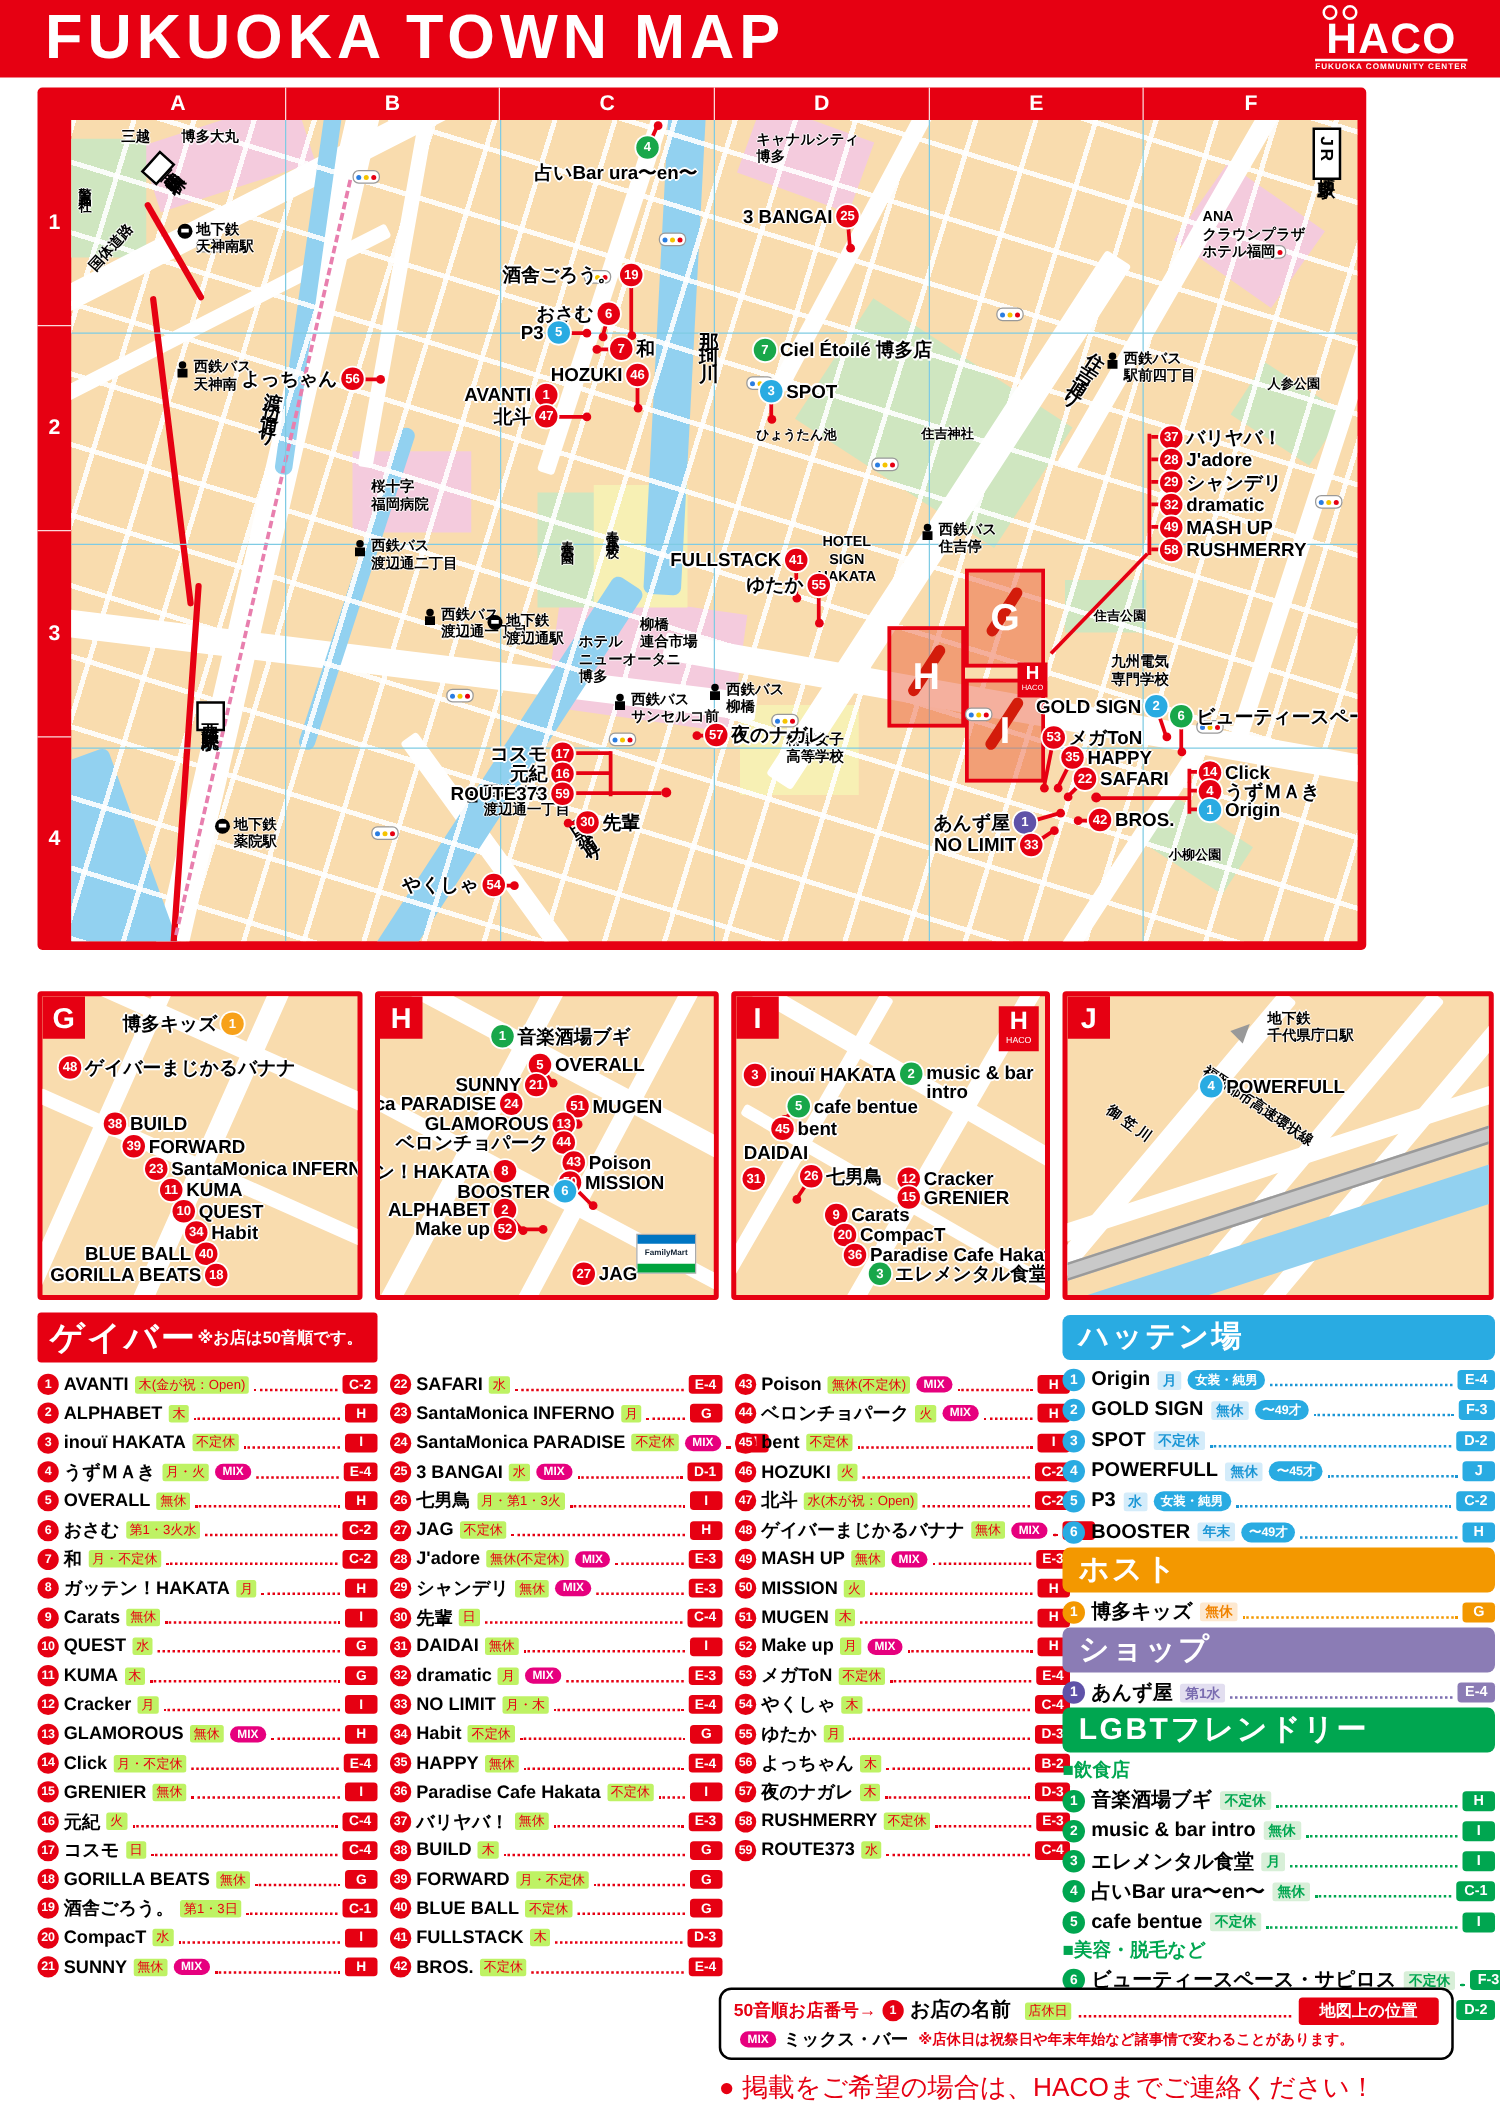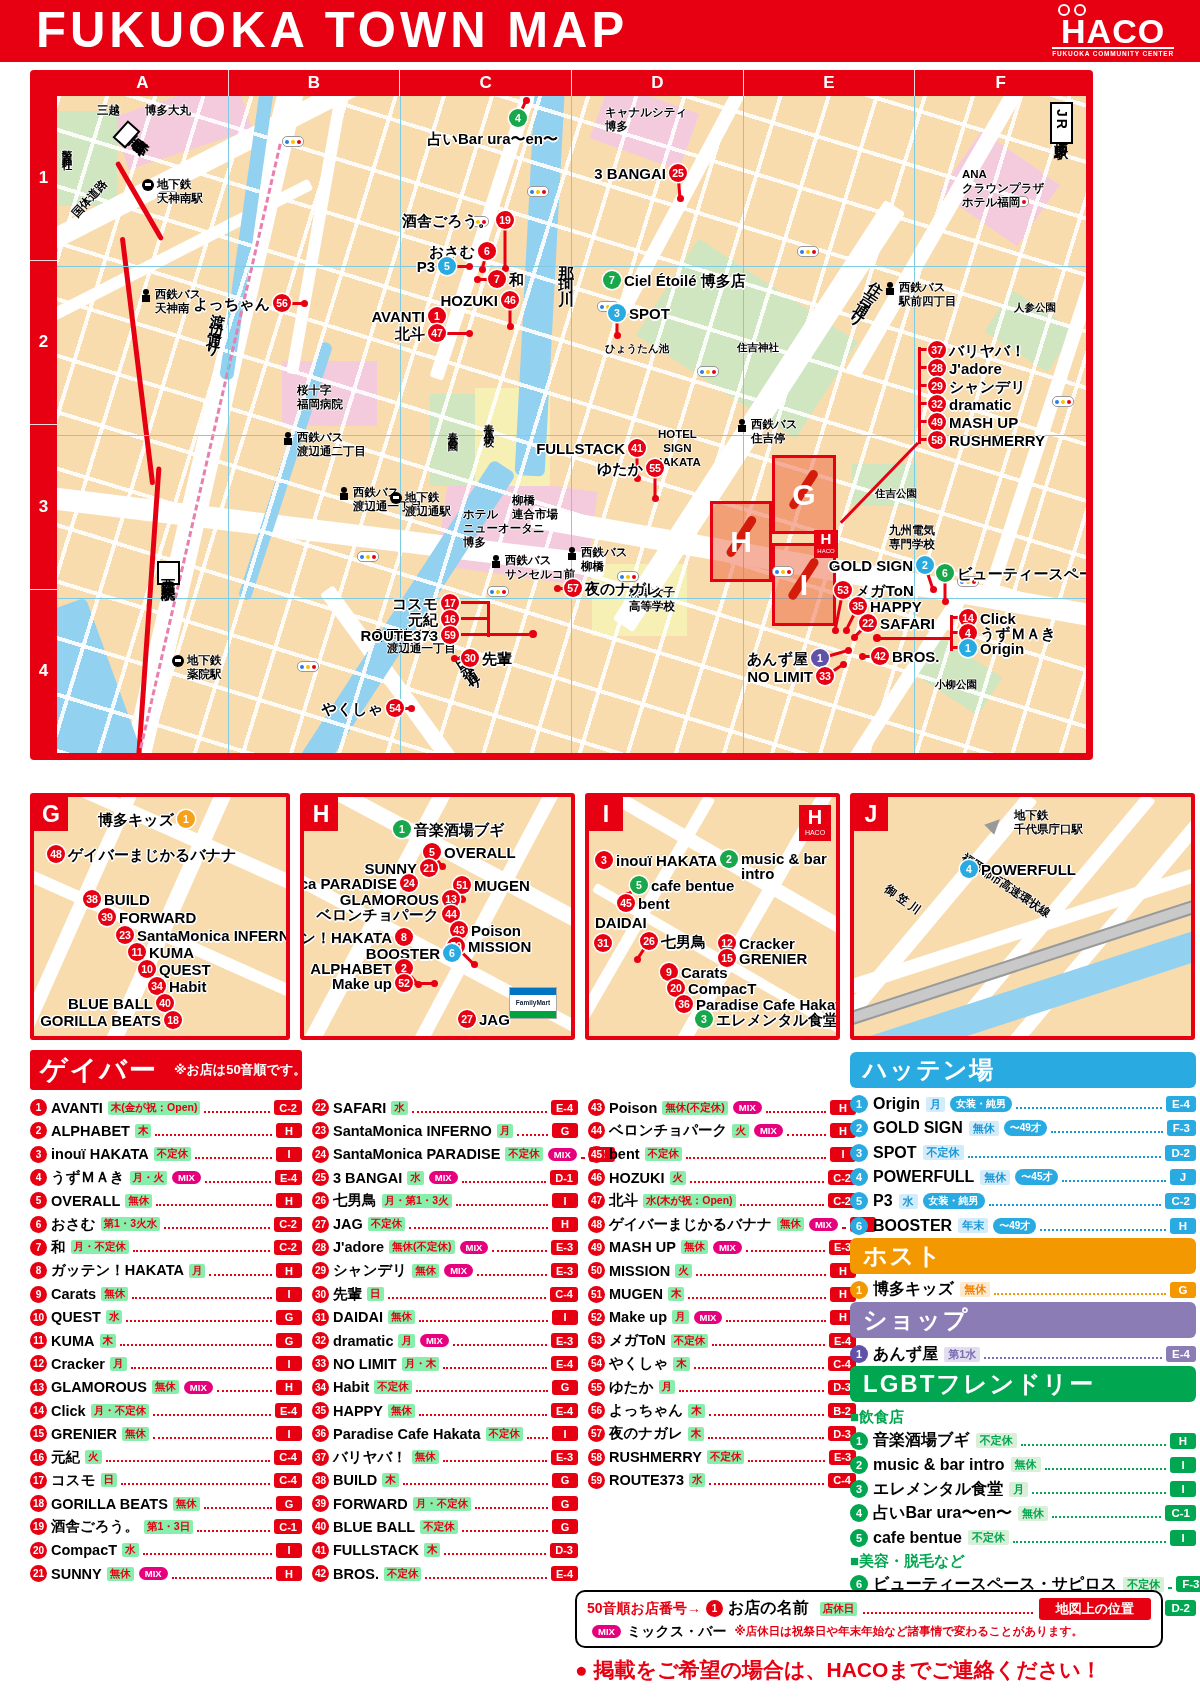--- a/index.html
+++ b/index.html
@@ -98,27 +98,27 @@
   .hacobig{position:absolute;width:32px;height:36px;background:#e60012;z-index:9;text-align:center;}
   .hacobig b{color:#fff;font-size:20px;line-height:24px;display:block;}
   .hacobig i{color:#fff;font-size:7px;font-style:normal;display:block;line-height:8px;}
   .hwy{position:absolute;background:#c9c9c9;border-top:2px solid #9a9a9a;border-bottom:2px solid #9a9a9a;z-index:2;}
   .arrow-nw{position:absolute;width:0;height:0;border:7px solid transparent;border-bottom:15px solid #999;
             transform:rotate(45deg);z-index:8;}
   
   .dir-head{position:absolute;left:30px;top:1050px;width:272px;height:40px;background:#e60012;border-radius:3px;
             display:flex;align-items:center;color:#fff;white-space:nowrap;overflow:visible;z-index:2;}
   .dir-title{font-size:27px;font-weight:900;margin-left:10px;letter-spacing:2px;}
-  .dir-note{font-size:13px;font-weight:bold;margin-left:16px;}
+  .dir-note{font-size:13px;font-weight:bold;margin-left:0;}
   .dcol{position:absolute;top:1096px;}
   .drow{display:flex;align-items:center;height:23.3px;overflow:visible;}
   .dc{flex:0 0 17px;width:17px;height:17px;border-radius:50%;background:#e60012;color:#fff;font-weight:900;
       font-size:10px;display:flex;align-items:center;justify-content:center;margin-right:4px;}
   .dname{font-weight:900;font-size:14.5px;color:#000;white-space:nowrap;}
-  .dtag{font-size:10.5px;font-weight:bold;color:#e60012;background:#86efac;padding:0 3px;border-radius:2px;
+  .dtag{font-size:10.5px;font-weight:normal;color:#e60012;background:#bef264;padding:0 3px;border-radius:2px;
         margin-left:5px;white-space:nowrap;}
   .dmix{font-size:9.5px;font-weight:900;color:#fff;background:#e6007e;border-radius:9px;padding:1px 6px;
         margin-left:5px;white-space:nowrap;}
   .dlead{flex:1;min-width:4px;border-bottom:2px dotted #e60012;height:8px;margin:0 4px;}
   .dgrid{flex:0 0 auto;background:#e60012;color:#fff;font-weight:900;font-size:11px;border-radius:3px;
          padding:1.5px 5px;min-width:16px;text-align:center;}
   
   .rpanel{position:absolute;left:850px;top:1052px;width:346px;}
   .phead{height:36px;border-radius:6px;color:#fff;font-weight:900;font-size:24px;line-height:36px;
          padding-left:13px;letter-spacing:2px;margin-bottom:4px;box-sizing:border-box;}
@@ -143,21 +143,21 @@
           background:#fff;box-sizing:border-box;padding:5px 10px;}
   .lrow{display:flex;align-items:center;height:23px;}
   .lpre{color:#e60012;font-weight:900;font-size:14px;margin-right:5px;white-space:nowrap;}
   .lc{width:17px;height:17px;border-radius:50%;background:#e60012;color:#fff;font-weight:900;font-size:10px;
       display:flex;align-items:center;justify-content:center;margin-right:5px;}
   .lname{font-weight:900;font-size:16px;margin-right:6px;white-space:nowrap;}
   .lposition{background:#e60012;color:#fff;font-weight:900;font-size:13px;border-radius:3px;padding:2px 17px;white-space:nowrap;}
   .llead{flex:1;border-bottom:2px dotted #e60012;height:8px;margin:0 6px;}
   .lnote{color:#e60012;font-weight:bold;font-size:11.5px;margin-left:8px;white-space:nowrap;}
   .lmixname{font-weight:900;font-size:14px;white-space:nowrap;}
-  .footer{position:absolute;left:575px;top:1656px;color:#e60012;font-weight:700;font-size:21px;white-space:nowrap;}
+  .footer{position:absolute;left:575px;top:1656px;color:#e60012;font-weight:400;font-size:21px;white-space:nowrap;}
 </style>
 </head>
 <body>
 
 <div class="page">
   <div class="topbar">
     <div class="title">FUKUOKA TOWN MAP</div>
     <div class="logo">
       <div class="logo-dots">
           <i></i>

